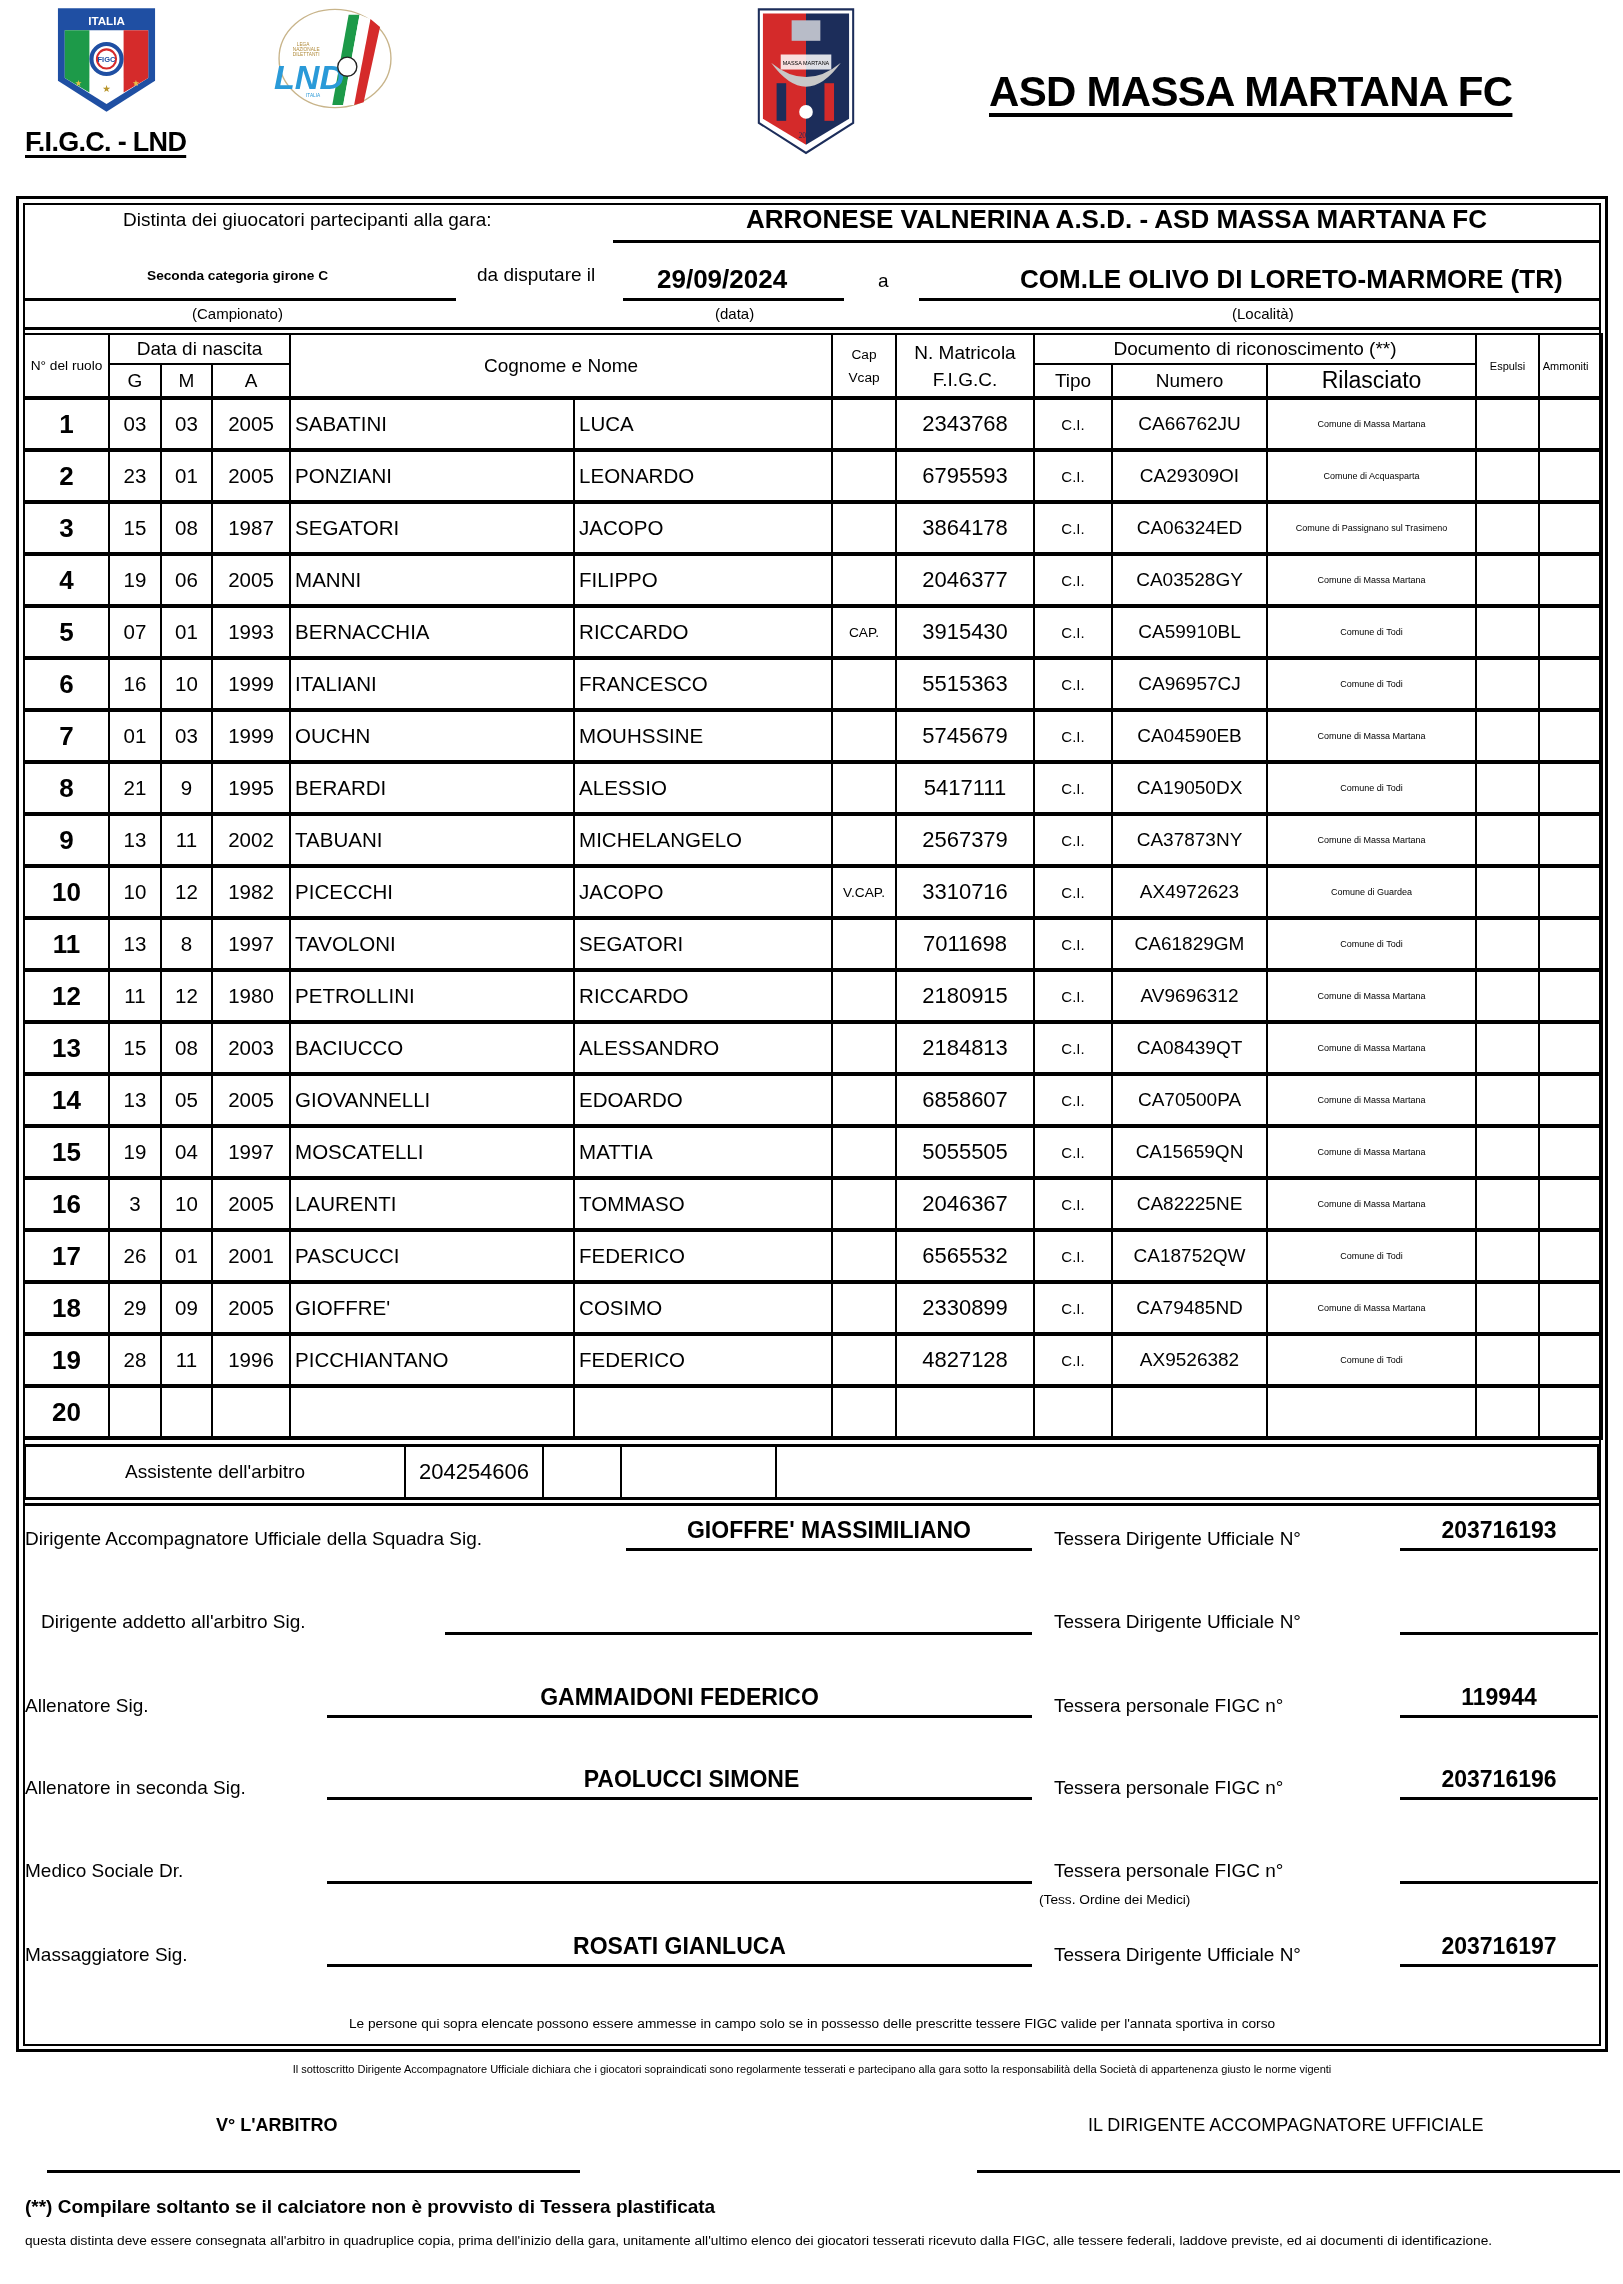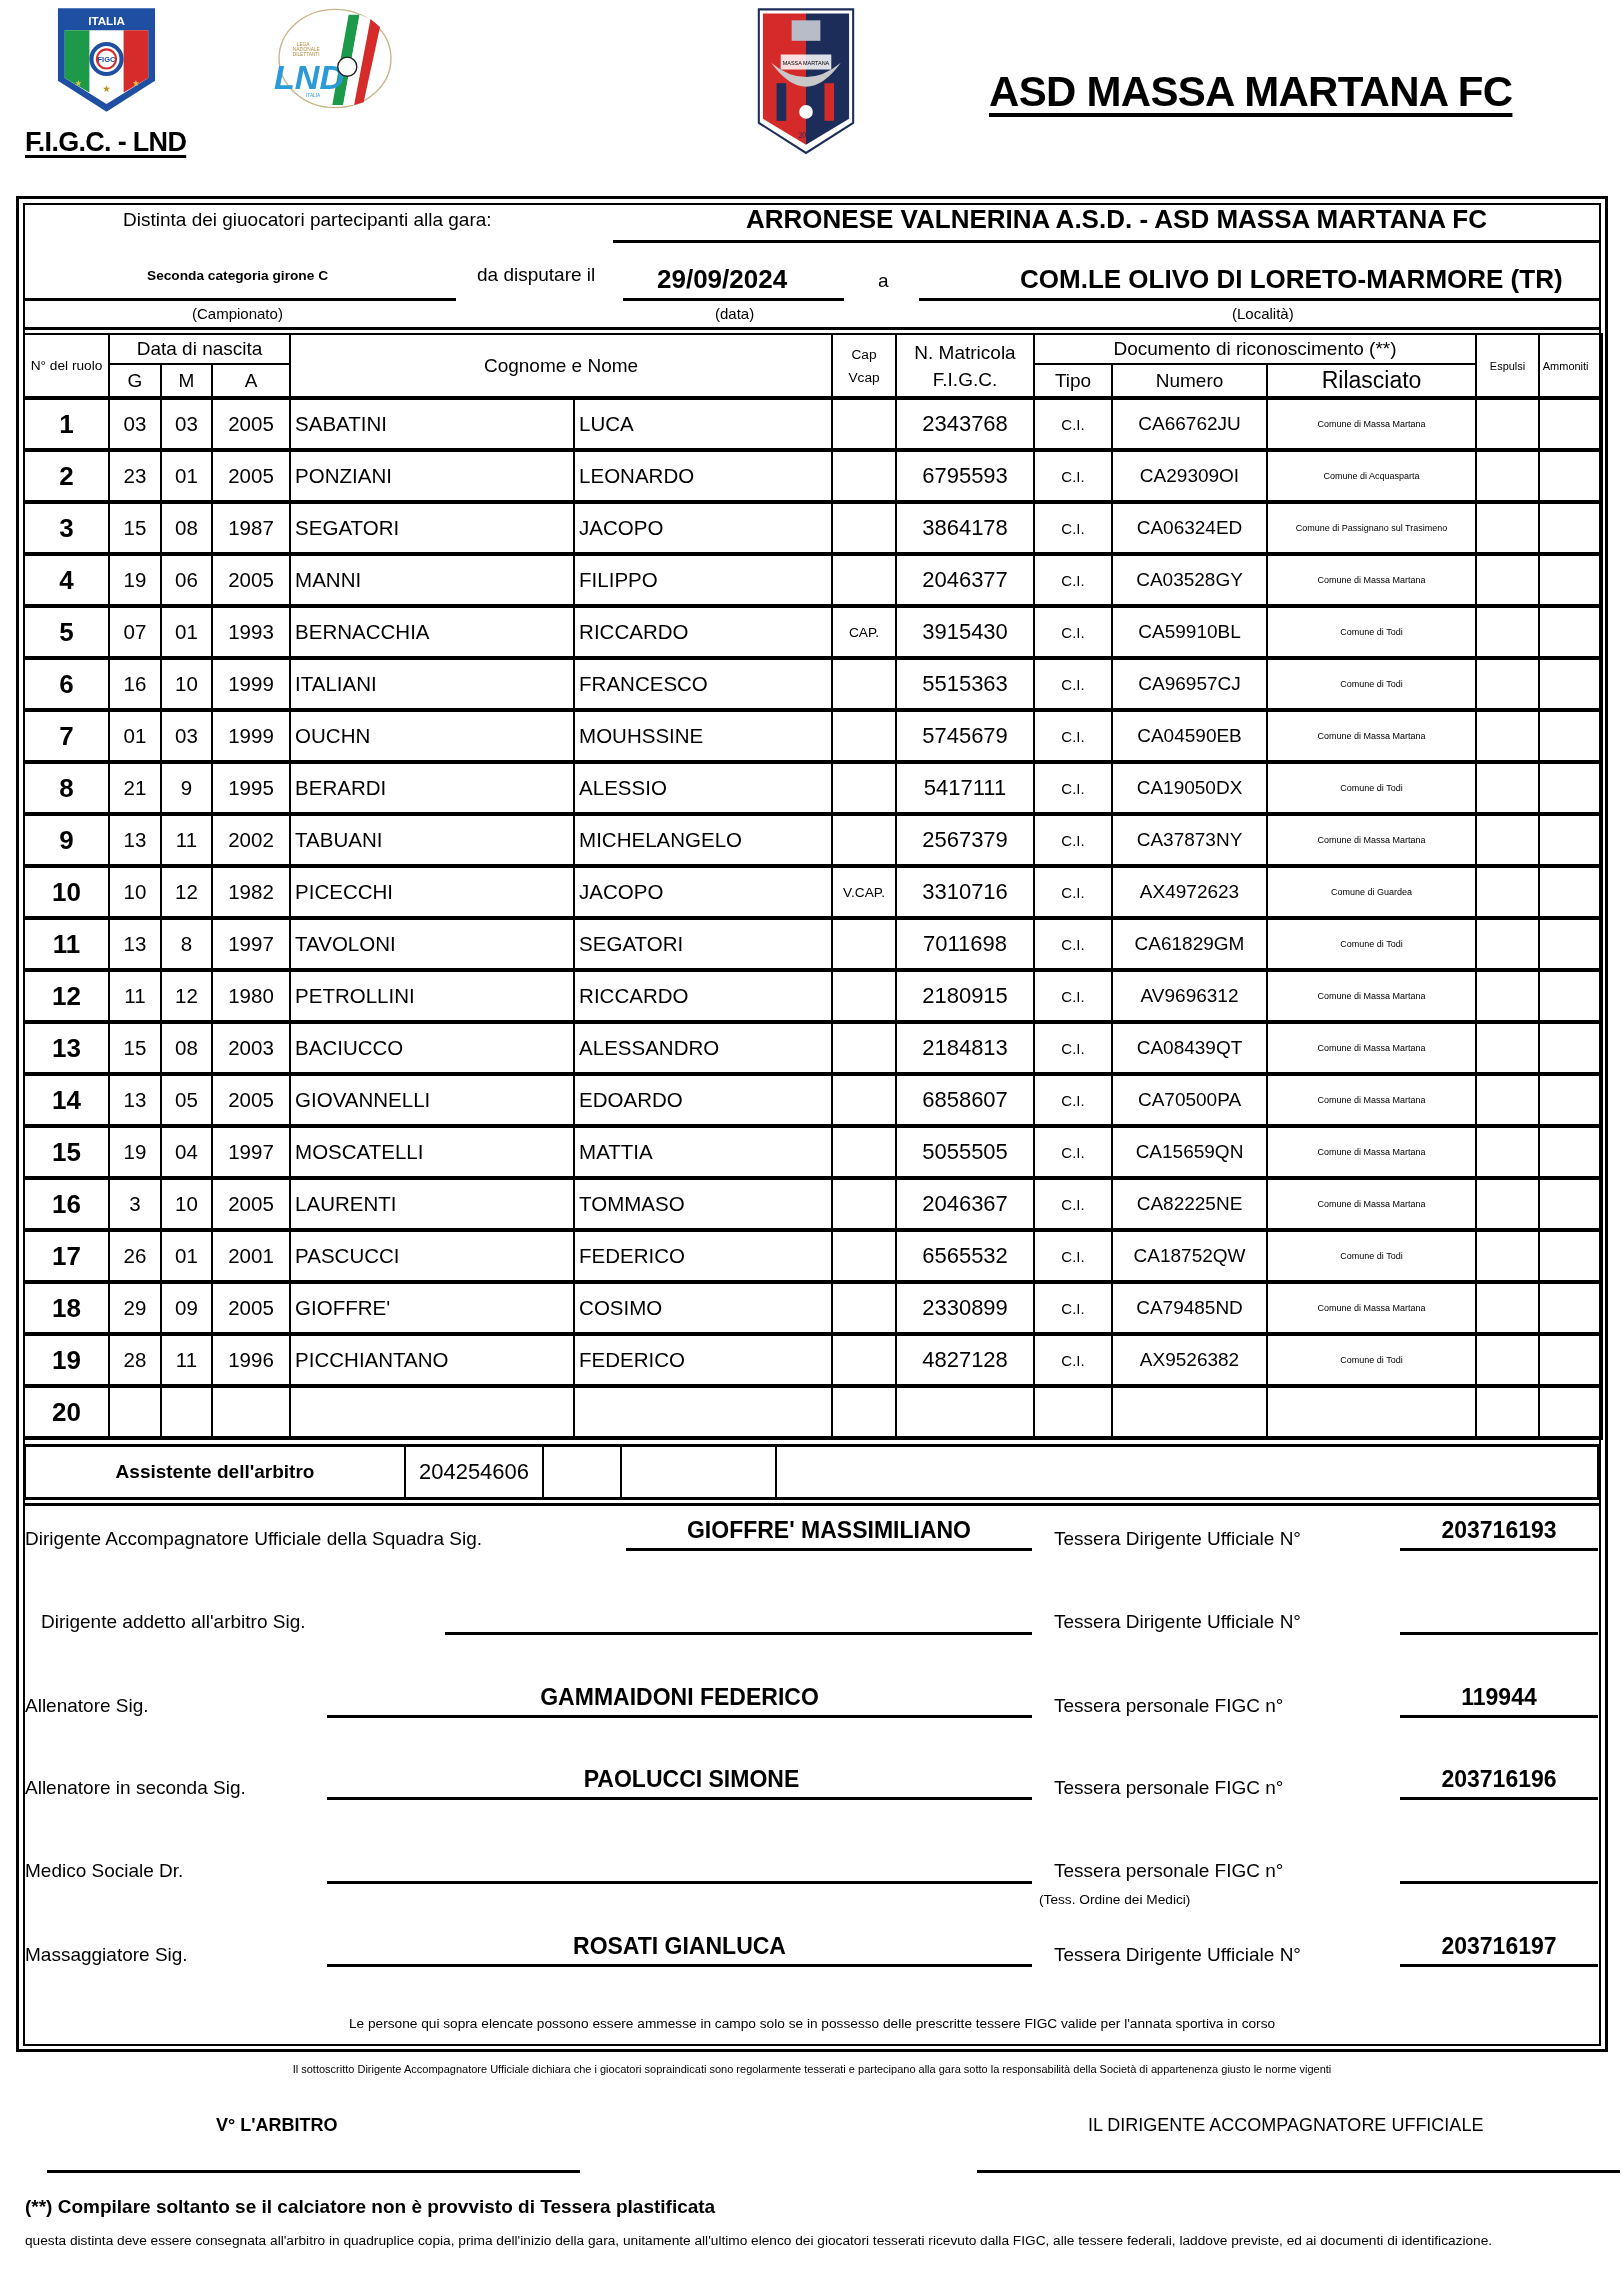--- a/index.html
+++ b/index.html
@@ -464,21 +464,21 @@
         <td class="tipo"></td>
         <td class="numero"></td>
         <td class="ril"></td>
         <td></td>
         <td></td>
       </tr>
     </tbody>
 </table>
 
 <div class="abs assist-box">
-  <div style="width:380px; font-size:19px; font-weight:bold;">Assistente dell'arbitro</div>
+  <div style="width:380px; font-size:19px; font-weight:normal;">Assistente dell'arbitro</div>
   <div style="width:138px; font-size:22px;">204254606</div>
   <div style="width:78px;"></div>
   <div style="width:155px;"></div>
   <div style="width:322px; border-right:none;"></div>
 </div>
 
 <div class="abs staff-box"></div>
 <div id="staff-rows">
     <div class="abs staff-label" style="left:25px; top:1528px;">Dirigente Accompagnatore Ufficiale della Squadra Sig.</div>
     <div class="abs staff-val" style="left:626px; top:1517px; width:406px;">GIOFFRE' MASSIMILIANO</div>

